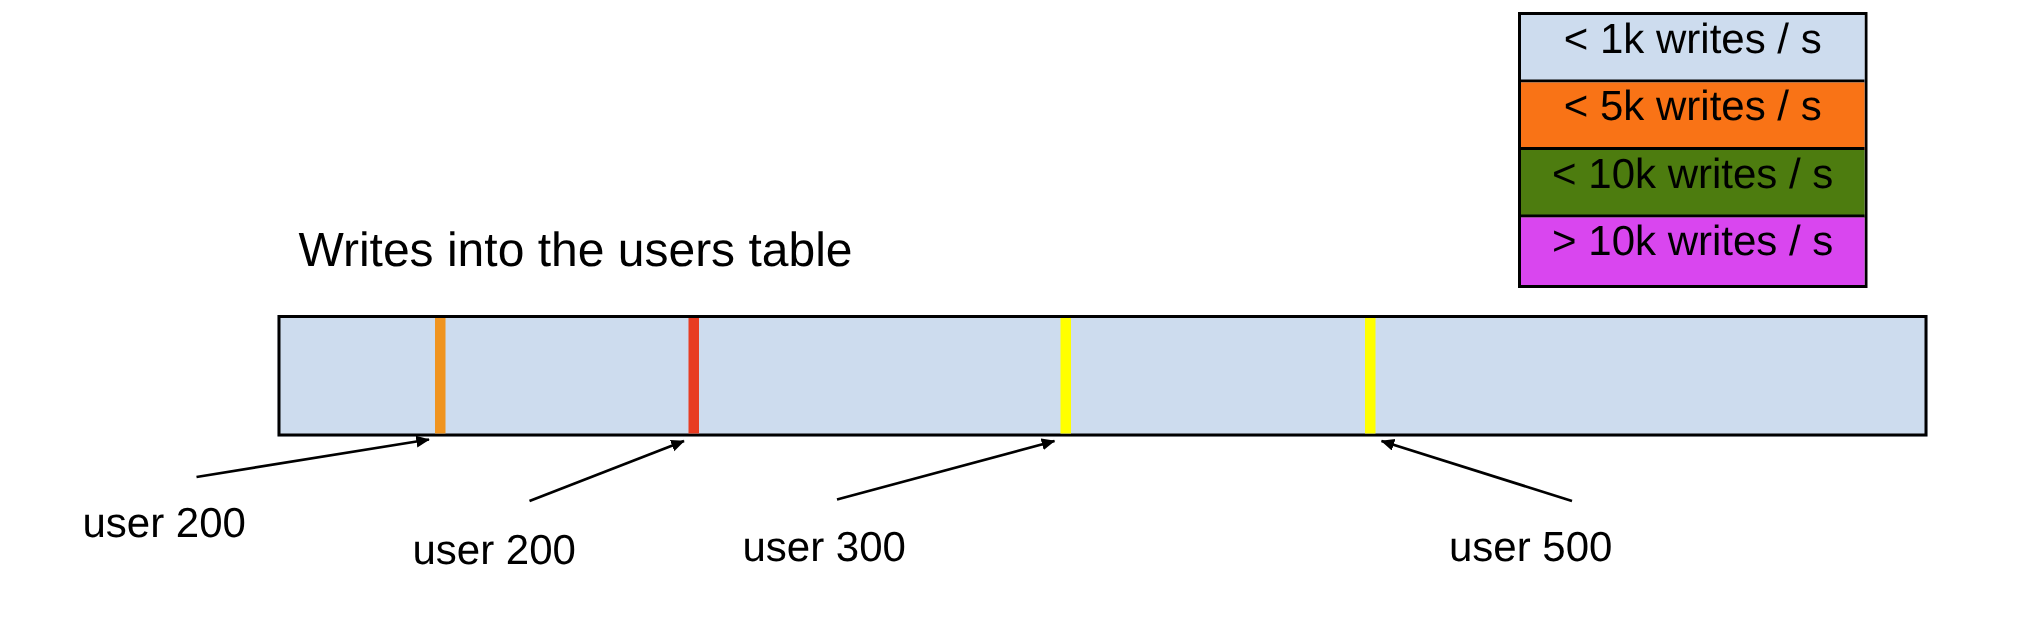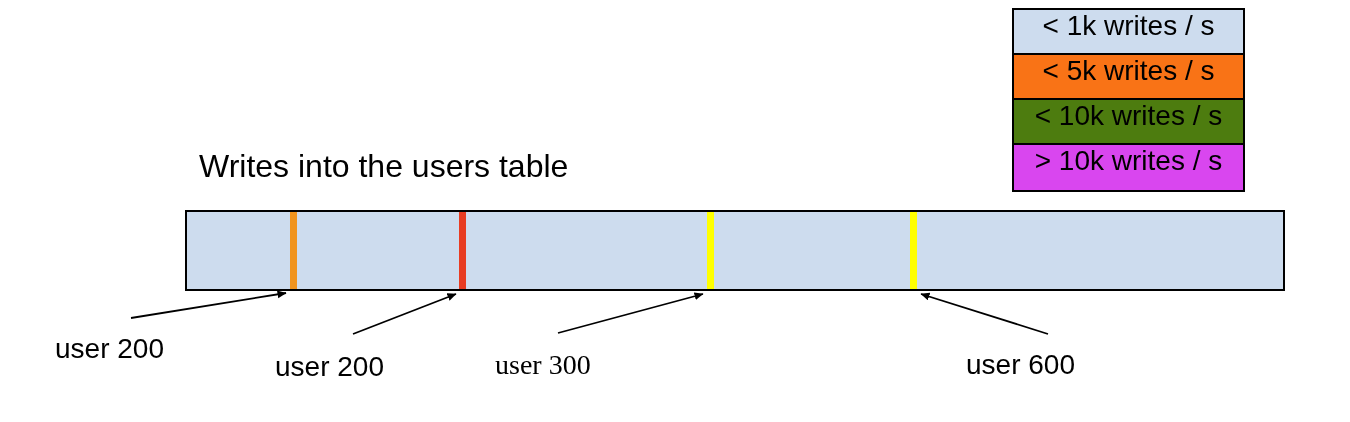--- a/index.html
+++ b/index.html
@@ -68,21 +68,21 @@
     pointer-events: none;
   }
   .user-label {
     position: absolute;
     font-size: 28px;
     line-height: 30px;
     white-space: nowrap;
   }
   .user-label.u100 { left: 55px;  top: 334px; }
   .user-label.u200 { left: 275px; top: 352px; }
-  .user-label.u300 { left: 495px; top: 350px; font-family: Liberation Serif, serif; }
+  .user-label.u300 { left: 495px; top: 350px; }
   .user-label.u400 { left: 966px; top: 350px; }
 </style>
 </head>
 <body>
 
 <div class="canvas">
 
   <div class="title">Writes into the users table</div>
 
   <div class="legend">
@@ -115,15 +115,15 @@
     </defs>
     <line x1="131" y1="318" x2="286" y2="293" stroke="#000000" stroke-width="1.8" marker-end="url(#ah)"></line>
     <line x1="353" y1="334" x2="456" y2="294" stroke="#000000" stroke-width="1.8" marker-end="url(#ah)"></line>
     <line x1="558" y1="333" x2="703" y2="294" stroke="#000000" stroke-width="1.8" marker-end="url(#ah)"></line>
     <line x1="1048" y1="334" x2="921" y2="294" stroke="#000000" stroke-width="1.8" marker-end="url(#ah)"></line>
   </svg>
 
   <div class="user-label u100">user 200</div>
   <div class="user-label u200">user 200</div>
   <div class="user-label u300">user 300</div>
-  <div class="user-label u400">user 600</div>
+  <div class="user-label u400">user 500</div>
 
 </div>
 
 </body></html>

